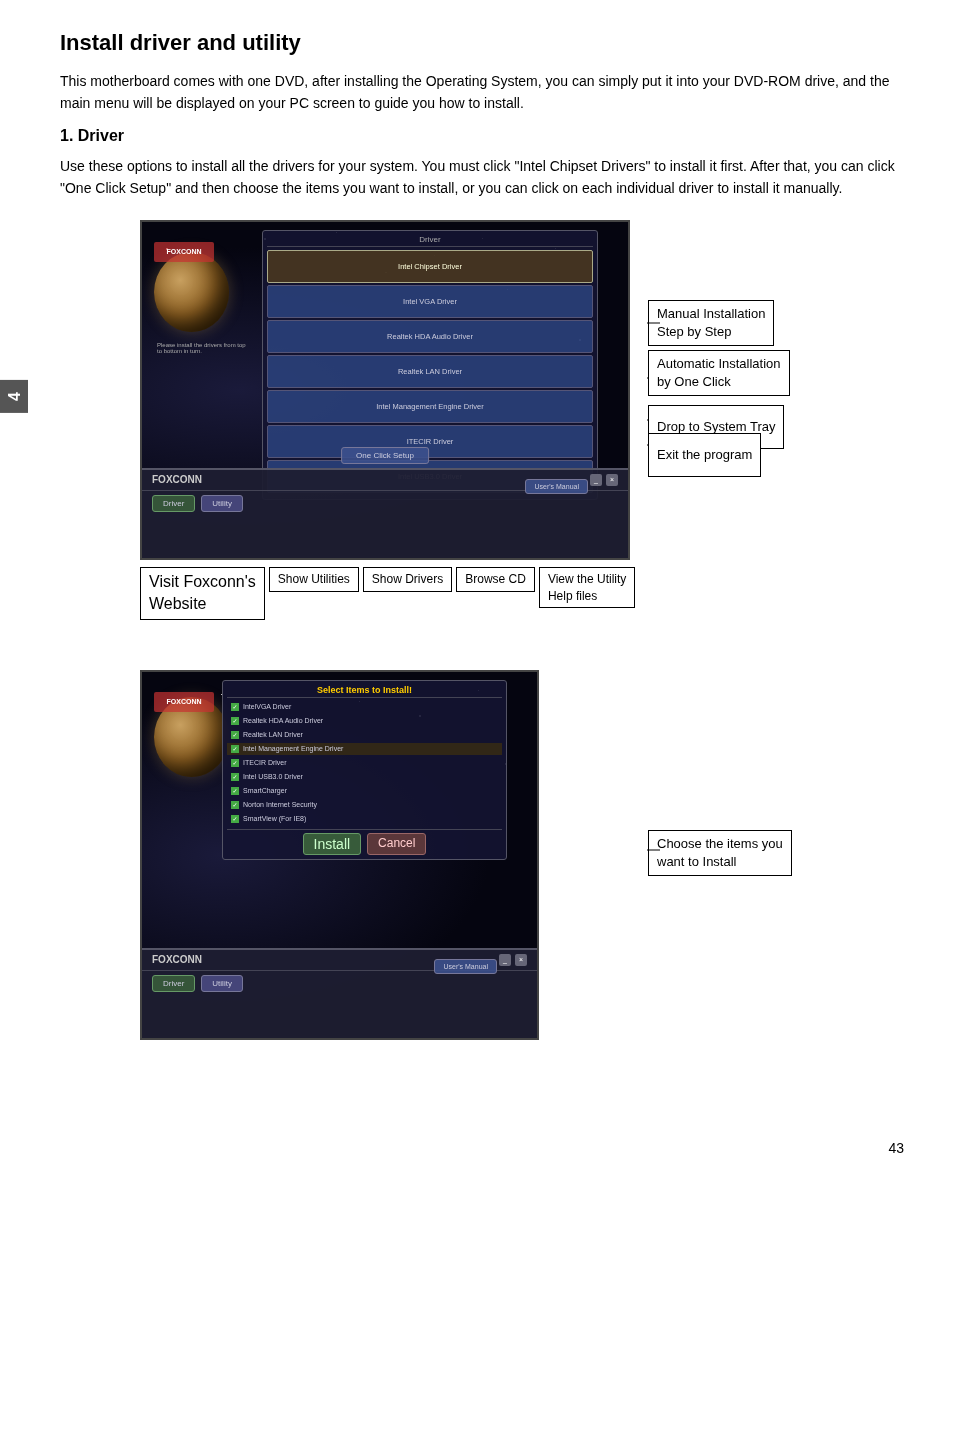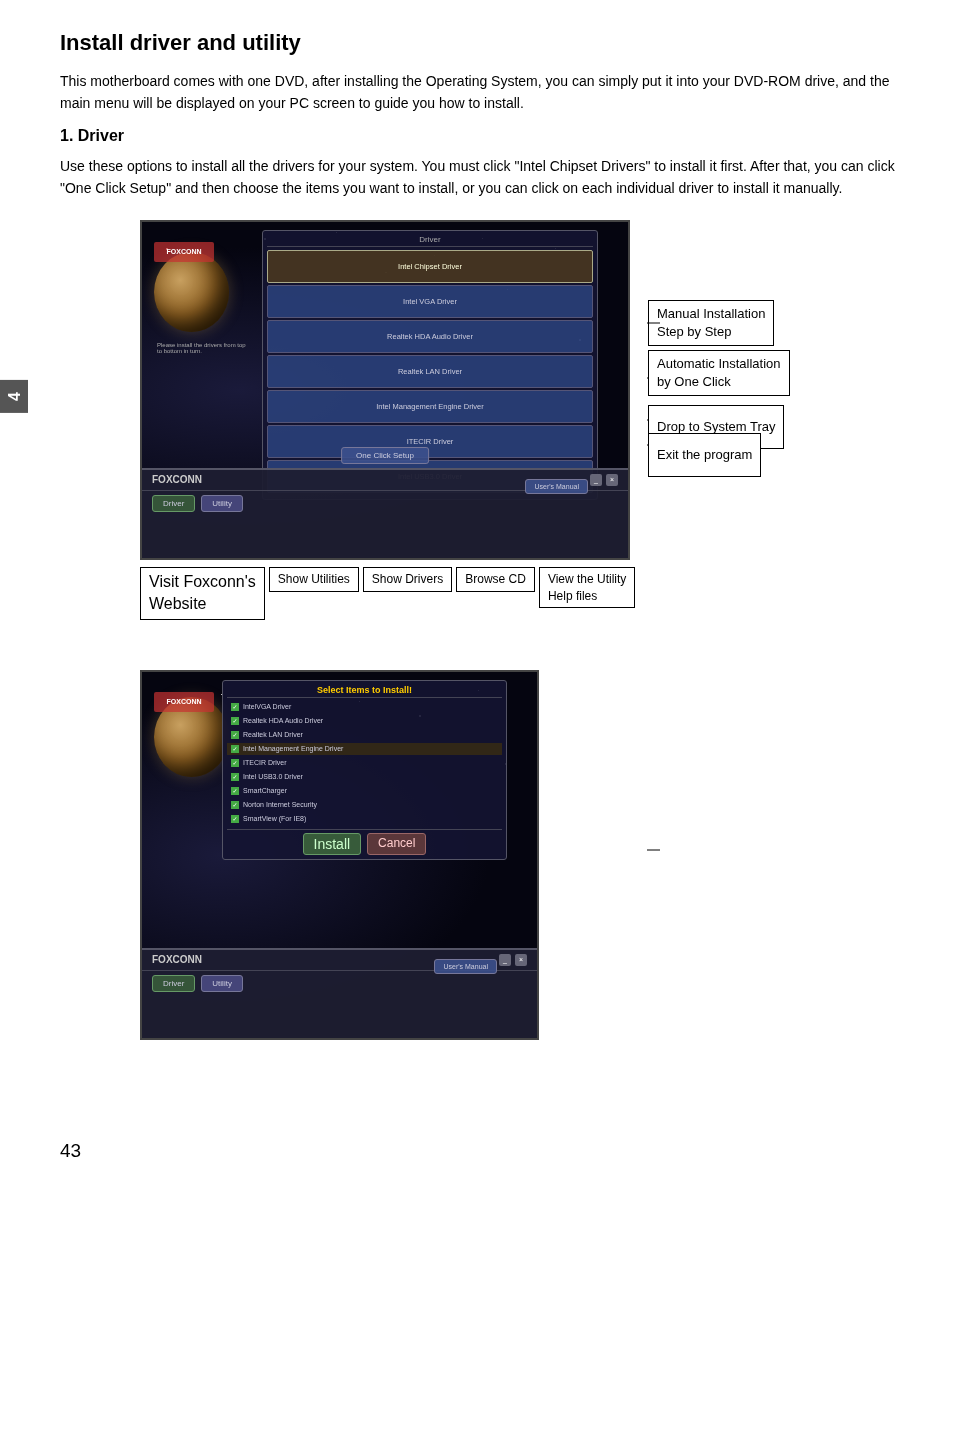--- a/index.html
+++ b/index.html
@@ -341,23 +341,23 @@
       background: rgba(100,60,60,0.9);
       border: 1px solid #966;
       border-radius: 3px;
       padding: 2px 10px;
       font-size: 12px;
       color: #fcc;
     }
 
     
     .page-number {
-      text-align: left;
+      text-align: right;
       margin-top: 30px;
-      font-size: 19px;
+      font-size: 14px;
     }
   </style>
 </head>
 <body>
 
 <div class="page-tab">4</div>
 
 <h1 class="main-title">Install driver and utility</h1>
 <p class="intro-text">This motherboard comes with one DVD, after installing the Operating System, you can simply put it into your DVD-ROM drive, and the main menu will be displayed on your PC screen to guide you how to install.</p>
 
@@ -529,19 +529,23 @@
         </div>
       </div>
       <div class="screen-buttons">
         <div class="screen-btn active">Driver</div>
         <div class="screen-btn">Utility</div>
       </div>
       <div class="users-manual-btn">User's Manual</div>
     </div>
   </div>
 
+  <div style="position:absolute; top:160px; left:588px; border:1px solid #000; background:#fff; padding:4px 8px; font-size:13px; line-height:1.4;">
+    <span style="white-space:pre-line;">Choose the items you
+want to Install</span>
+  </div>
 
   <svg style="position:absolute;top:0;left:0;width:680px;height:370px;pointer-events:none;">
     <line x1="587" y1="180" x2="600" y2="180" stroke="#000" stroke-width="1"></line>
   </svg>
 </div>
 
 <div class="page-number" style="margin-top:100px;">43</div>
 
 </body></html>

